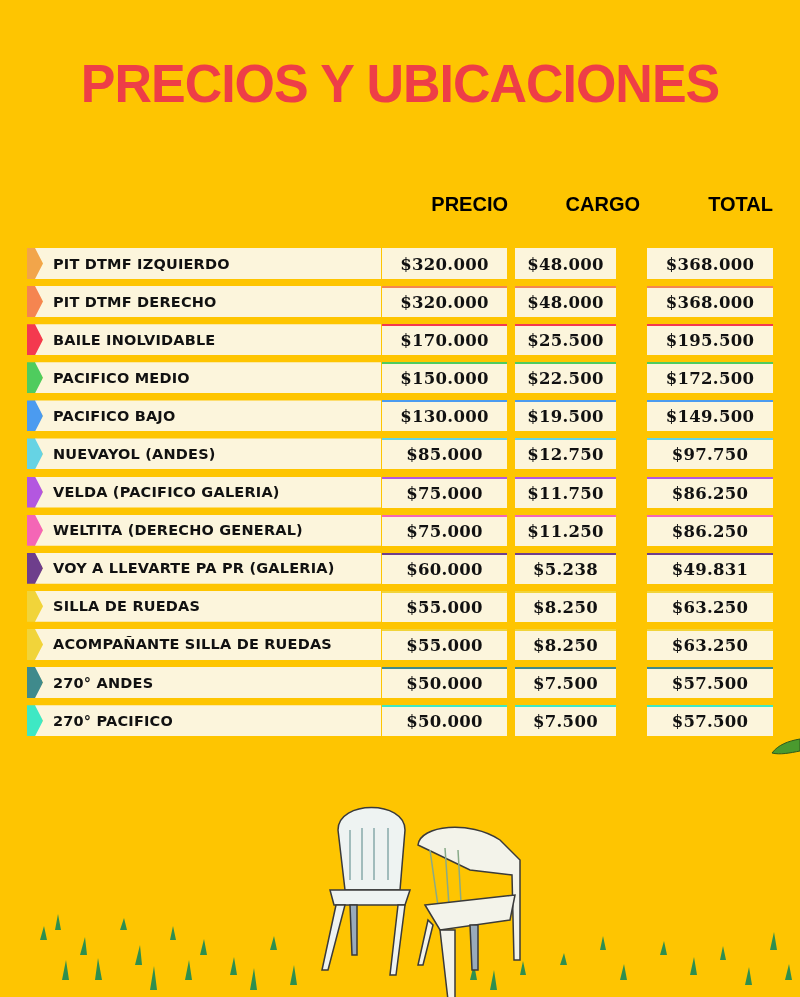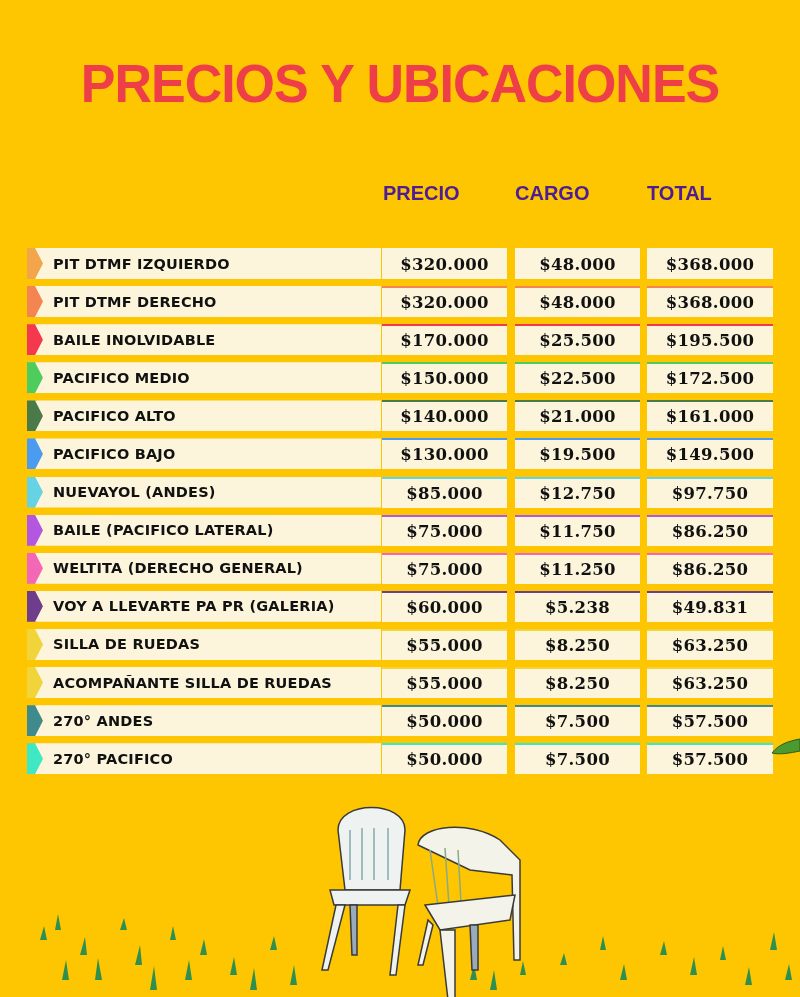--- a/index.html
+++ b/index.html
@@ -14,24 +14,24 @@
     text-align: center;
     color: #ee3e47;
     font-family: "Liberation Sans", sans-serif;
     font-weight: bold;
     font-size: 53px;
     letter-spacing: -1px;
     transform: scaleX(0.98);
     line-height: 60px;
   }
   .col-head {
-    position: absolute; top: 182px;
+    position: absolute; top: 193px;
     font-family: "Liberation Sans", sans-serif;
-    font-weight: bold; font-size: 20px; color: #4c1d95;
-    text-align: left;
+    font-weight: bold; font-size: 20px; color: #000000;
+    text-align: right;
   }
   .rows { position: absolute; left: 27px; top: 248px; width: 760px; }
   .row { position: relative; height: 31px; margin-bottom: 7.1px; }
   .marker {
     position: absolute; left: 0; top: 0; width: 16px; height: 31px;
     clip-path: polygon(0 0, 62% 0, 100% 50%, 62% 100%, 0 100%);
   }
   .label-cell {
     position: absolute; left: 8px; top: 0; width: 346px; height: 31px;
     background: #fcf5dc;
@@ -48,21 +48,21 @@
     background: #fcf5dc;
     display: flex; align-items: center; justify-content: center;
     box-sizing: border-box;
     border-top: 2px solid transparent;
   }
   .val-text {
     font-family: "DejaVu Serif", serif; font-weight: bold;
     font-size: 16.5px; color: #111; letter-spacing: 0.3px;
   }
   .c1 { left: 355px; width: 125px; }
-  .c2 { left: 488px; width: 125px; }
+  .c2 { left: 488px; width: 101px; }
   .c3 { left: 620px; width: 126px; }
   .art { position: absolute; left: 0; top: 780px; width: 800px; height: 217px; }
   .leaf { position: absolute; left: 770px; top: 735px; }
 </style>
 </head>
 <body>
 
 <div class="title">PRECIOS Y UBICACIONES</div>
 
 <div class="col-head" style="left:383px;width:125px;">PRECIO</div>
@@ -124,35 +124,20 @@
       <span class="val-text">$150.000</span>
     </div>
     <div class="val-cell c2" style="border-top-color:#4fcc5e">
       <span class="val-text">$22.500</span>
     </div>
     <div class="val-cell c3" style="border-top-color:#4fcc5e">
       <span class="val-text">$172.500</span>
     </div>
     </div>
     <div class="row">
-    <div class="marker" style="background:#4a7a48"></div>
-    <div class="label-cell">
-      <span class="label-text">PACIFICO ALTO</span>
-    </div>
-    <div class="val-cell c1" style="border-top-color:#4a7a48">
-      <span class="val-text">$140.000</span>
-    </div>
-    <div class="val-cell c2" style="border-top-color:#4a7a48">
-      <span class="val-text">$21.000</span>
-    </div>
-    <div class="val-cell c3" style="border-top-color:#4a7a48">
-      <span class="val-text">$161.000</span>
-    </div>
-    </div>
-    <div class="row">
     <div class="marker" style="background:#4b9bf0"></div>
     <div class="label-cell">
       <span class="label-text">PACIFICO BAJO</span>
     </div>
     <div class="val-cell c1" style="border-top-color:#4b9bf0">
       <span class="val-text">$130.000</span>
     </div>
     <div class="val-cell c2" style="border-top-color:#4b9bf0">
       <span class="val-text">$19.500</span>
     </div>
@@ -171,21 +156,21 @@
     <div class="val-cell c2" style="border-top-color:#66d3e4">
       <span class="val-text">$12.750</span>
     </div>
     <div class="val-cell c3" style="border-top-color:#66d3e4">
       <span class="val-text">$97.750</span>
     </div>
     </div>
     <div class="row">
     <div class="marker" style="background:#b357e0"></div>
     <div class="label-cell">
-      <span class="label-text">BAILE (PACIFICO LATERAL)</span>
+      <span class="label-text">VELDA (PACIFICO GALERIA)</span>
     </div>
     <div class="val-cell c1" style="border-top-color:#b357e0">
       <span class="val-text">$75.000</span>
     </div>
     <div class="val-cell c2" style="border-top-color:#b357e0">
       <span class="val-text">$11.750</span>
     </div>
     <div class="val-cell c3" style="border-top-color:#b357e0">
       <span class="val-text">$86.250</span>
     </div>

